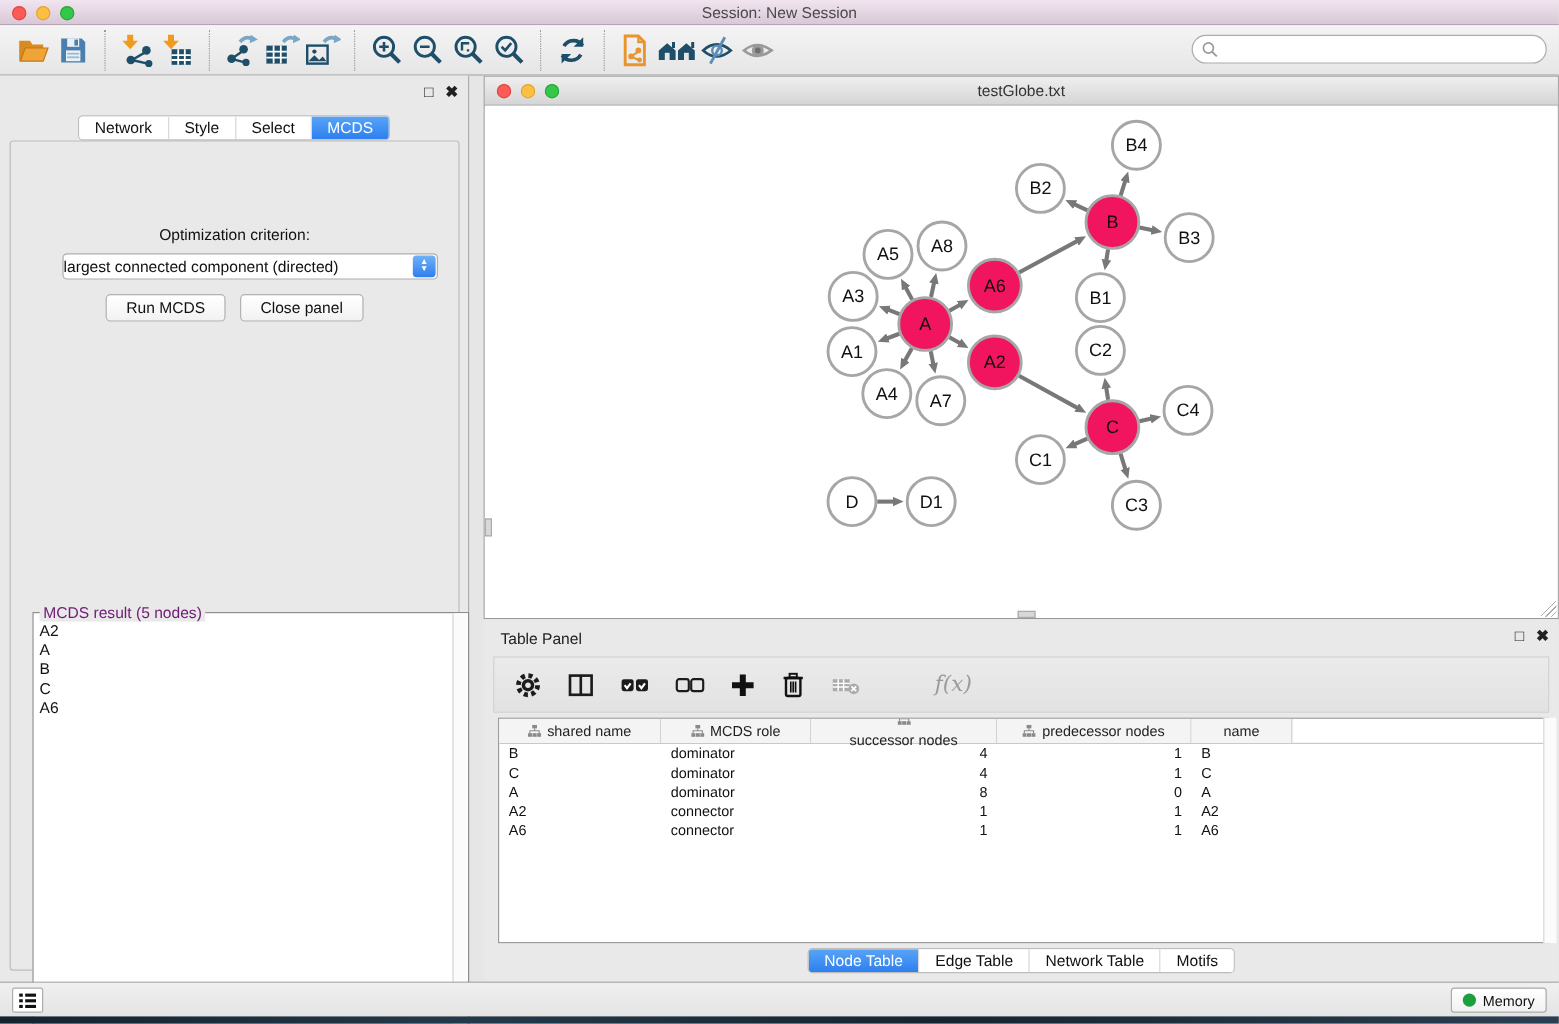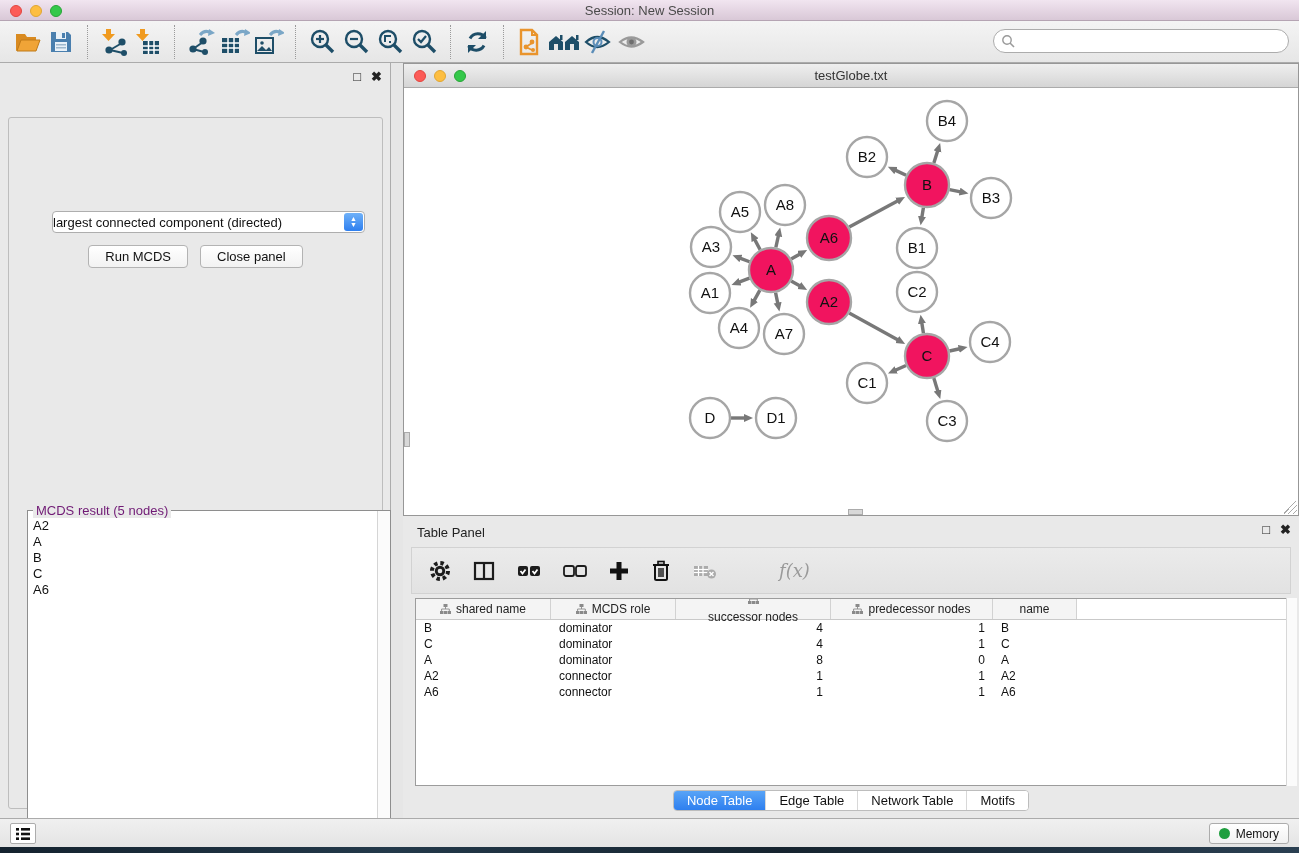--- a/index.html
+++ b/index.html
@@ -303,21 +303,30 @@
     <input type="text" placeholder="" style="">
   </span>
 </div>
 
 <div class="control-panel">
   <span class="cp-head">Control Panel</span>
   <span class="panel-winbtns">
     <span>□</span>
     <span style="font-weight:bold">✖</span>
   </span>
+  <div class="seg-row cp-tabs">
+      <span class="seg" id="cp-tabs">
+        <span class="seg-btn">Network</span>
+        <span class="seg-btn">Style</span>
+        <span class="seg-btn">Select</span>
+        <span class="seg-btn active">MCDS</span>
+      </span>
+    </div>
   <div class="cp-box">
+    <div class="opt-label">Optimization criterion:</div>
     <div class="combo">
       <span>largest connected component (directed)</span>
       <span class="stepper">
           <span>▲</span>
           <span>▼</span>
         </span>
     </div>
     <div class="btnrow">
       <span class="pushbtn">Run MCDS</span>
       <span class="pushbtn">Close panel</span>

